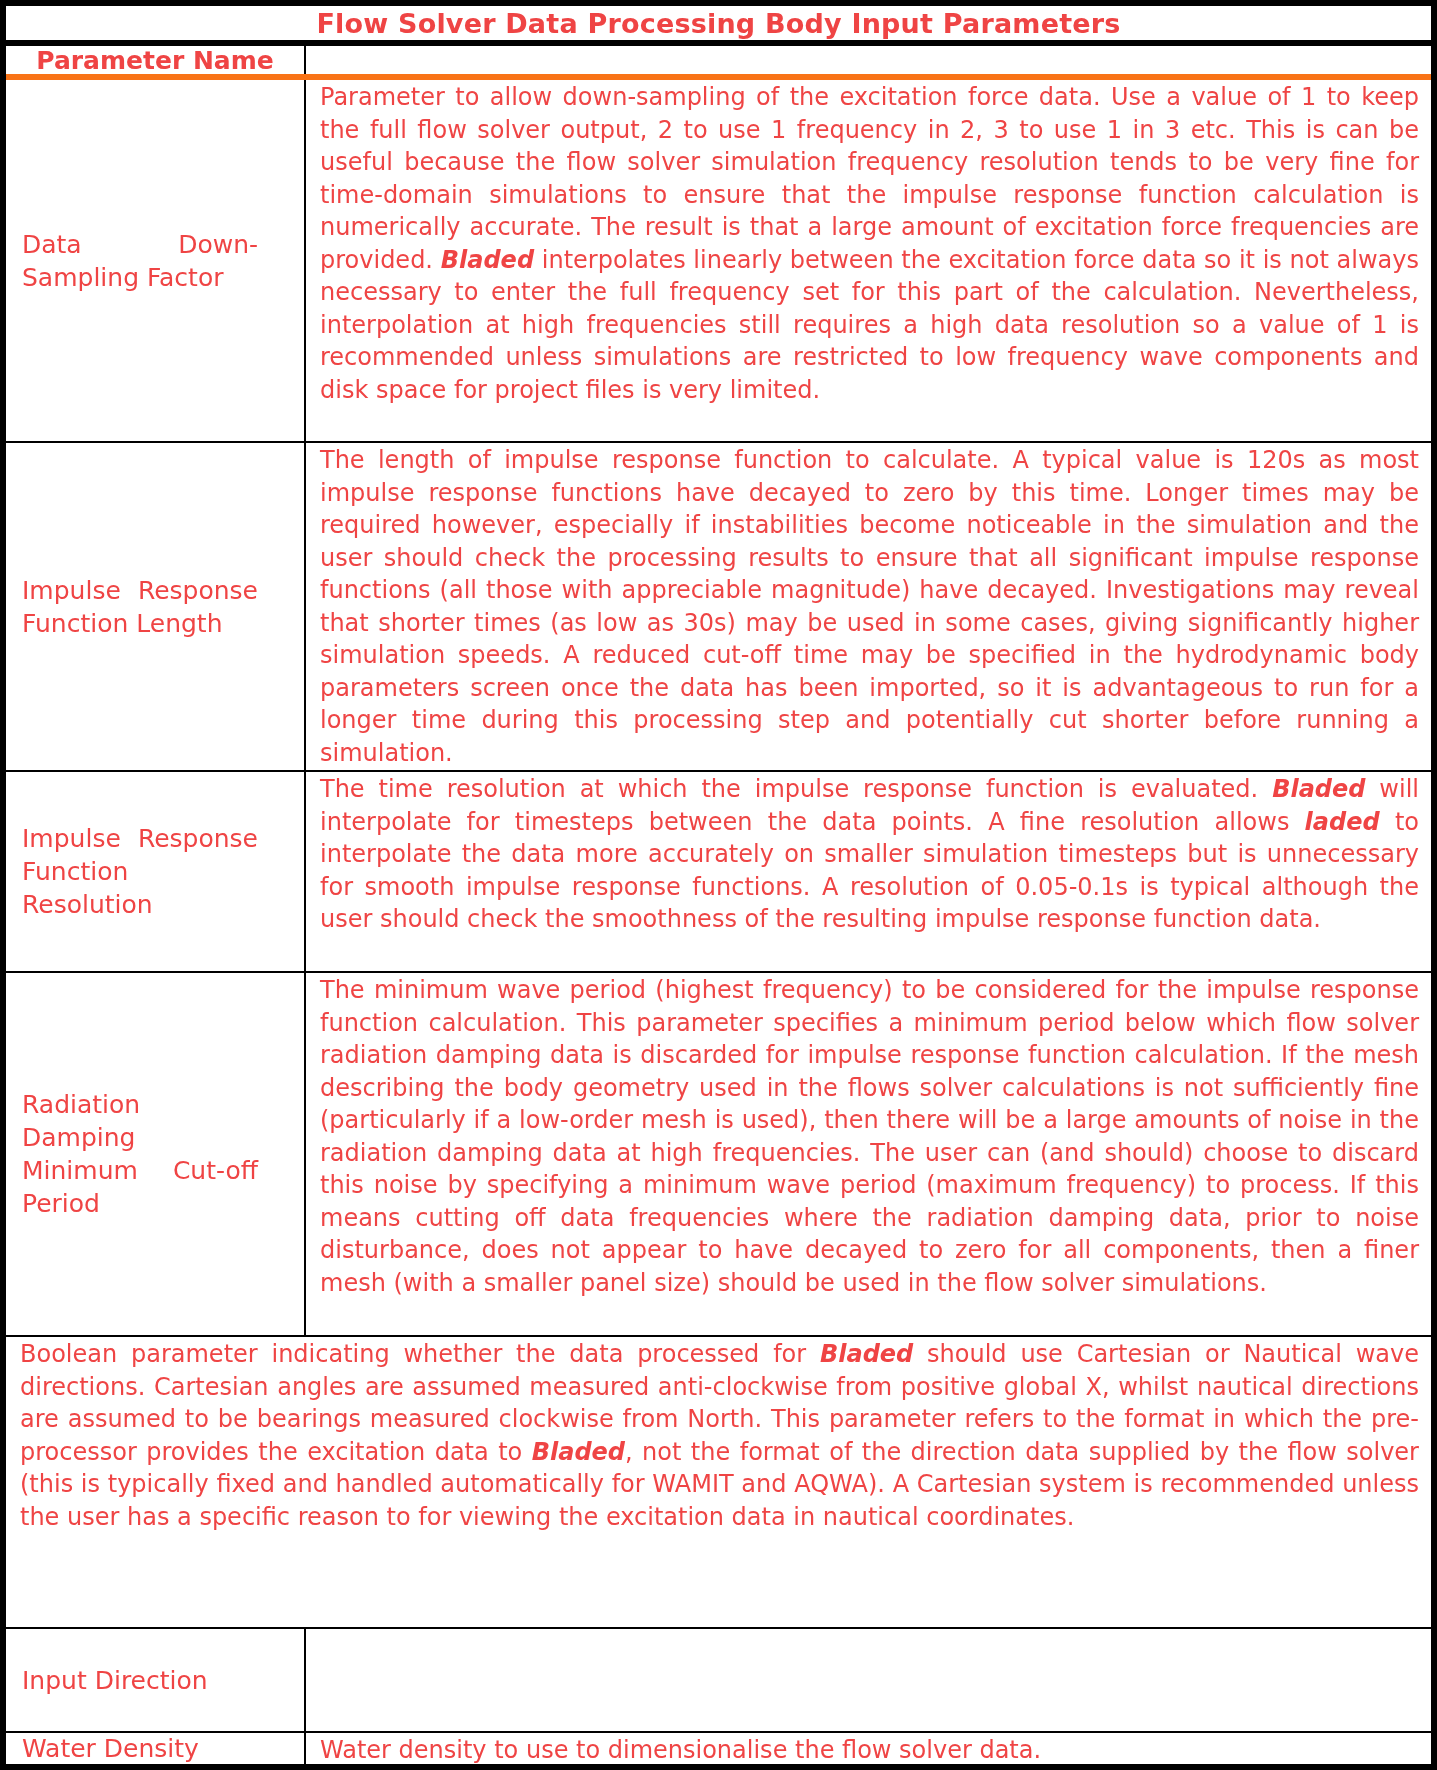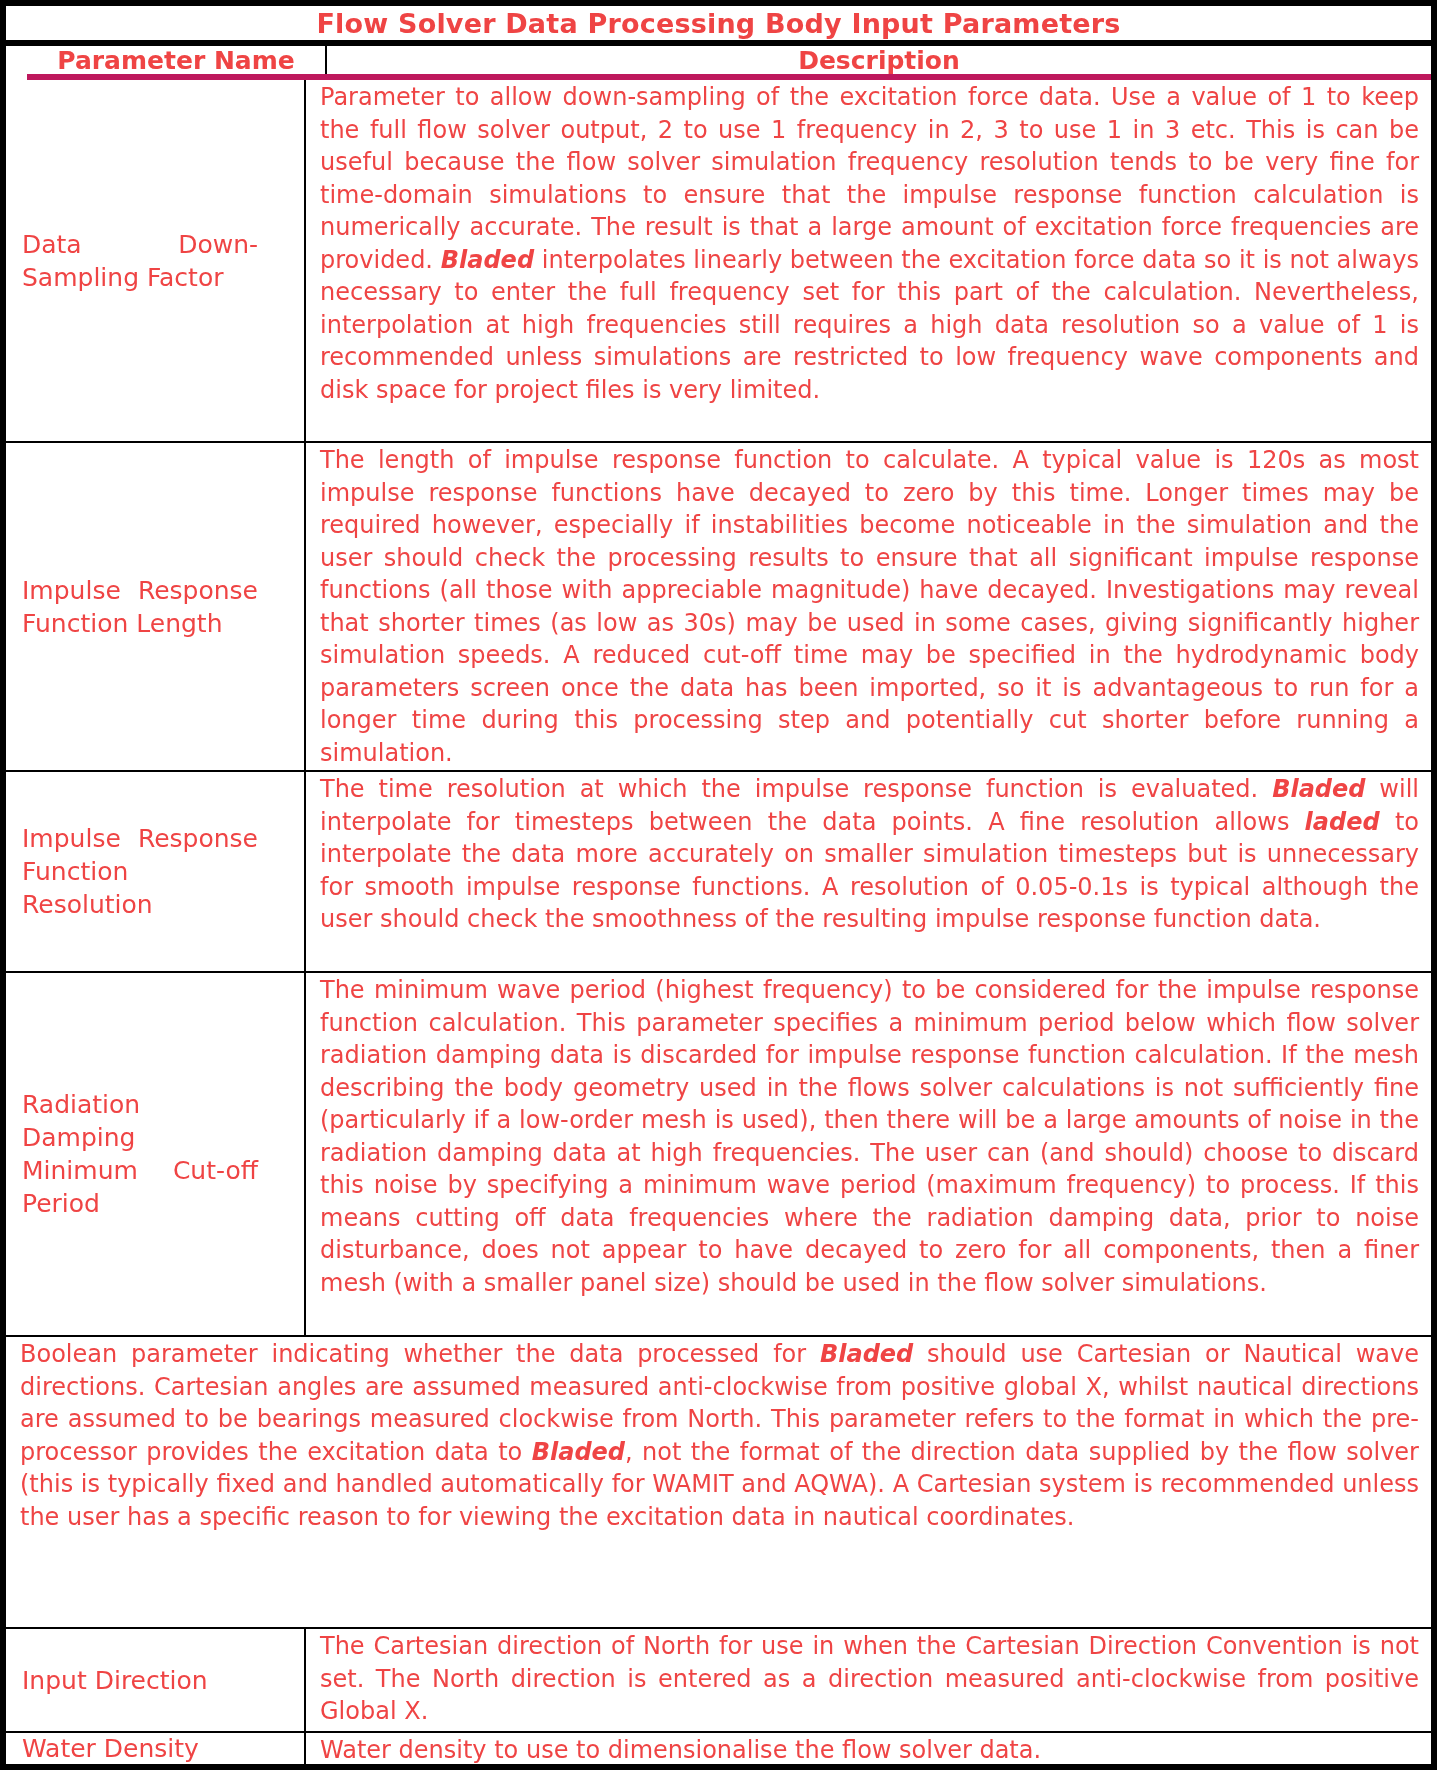--- a/index.html
+++ b/index.html
@@ -21,23 +21,22 @@
     display: flex;
     align-items: center;
     justify-content: center;
     font-weight: bold;
     font-size: 27px;
     letter-spacing: 0.2px;
   }
   .header-row {
     box-sizing: border-box;
     height: 34px;
-    border-bottom: 6px solid #be185d;
+    border-bottom: 6px solid #f97316;
     display: flex;
-    margin-left: 21px;
   }
   .hcell {
     box-sizing: border-box;
     display: flex;
     align-items: center;
     justify-content: center;
     font-weight: bold;
     font-size: 25px;
   }
   .hcell.hname { width: 300px; border-right: 2px solid #000000; }
@@ -86,21 +85,20 @@
 </style>
 </head>
 <body>
 
 <div class="page">
 
   <div class="title-row">Flow Solver Data Processing Body Input Parameters</div>
 
   <div class="header-row">
     <div class="hcell hname">Parameter Name</div>
-    <div class="hcell hdesc">Description</div>
   </div>
 
   <div class="row r0">
     <div class="ncell">
         <span class="ntext">Data Down-Sampling Factor</span>
       </div>
     <div class="dcell"><span>Parameter to allow down-sampling of the excitation force data. Use a value of 1 to keep the full flow solver output, 2 to use 1 frequency in 2, 3 to use 1 in 3 etc. This is can be useful because the flow solver simulation frequency resolution tends to be very fine for time-domain simulations to ensure that the impulse response function calculation is numerically accurate. The result is that a large amount of excitation force frequencies are provided. </span><span class="bi">Bladed</span><span> interpolates linearly between the excitation force data so it is not always necessary to enter the full frequency set for this part of the calculation. Nevertheless, interpolation at high frequencies still requires a high data resolution so a value of 1 is recommended unless simulations are restricted to low frequency wave components and disk space for project files is very limited.</span></div>
   </div>
 
   <div class="row r1">
@@ -125,21 +123,20 @@
   </div>
 
   <div class="row r4">
     <div class="dcell"><span>Boolean parameter indicating whether the data processed for </span><span class="bi">Bladed</span><span> should use Cartesian or Nautical wave directions. Cartesian angles are assumed measured anti-clockwise from positive global X, whilst nautical directions are assumed to be bearings measured clockwise from North. This parameter refers to the format in which the pre-processor provides the excitation data to </span><span class="bi">Bladed</span><span>, not the format of the direction data supplied by the flow solver (this is typically fixed and handled automatically for WAMIT and AQWA). A Cartesian system is recommended unless the user has a specific reason to for viewing the excitation data in nautical coordinates.</span></div>
   </div>
 
   <div class="row r5">
     <div class="ncell">
         <span class="ntext">Input Direction</span>
       </div>
-    <div class="dcell"><span>The Cartesian direction of North for use in when the Cartesian Direction Convention is not set. The North direction is entered as a direction measured anti-clockwise from positive Global X.</span></div>
   </div>
 
   <div class="row r6 last">
     <div class="ncell">
         <span class="ntext">Water Density</span>
       </div>
     <div class="dcell"><span>Water density to use to dimensionalise the flow solver data.</span></div>
   </div>
 
 </div>

